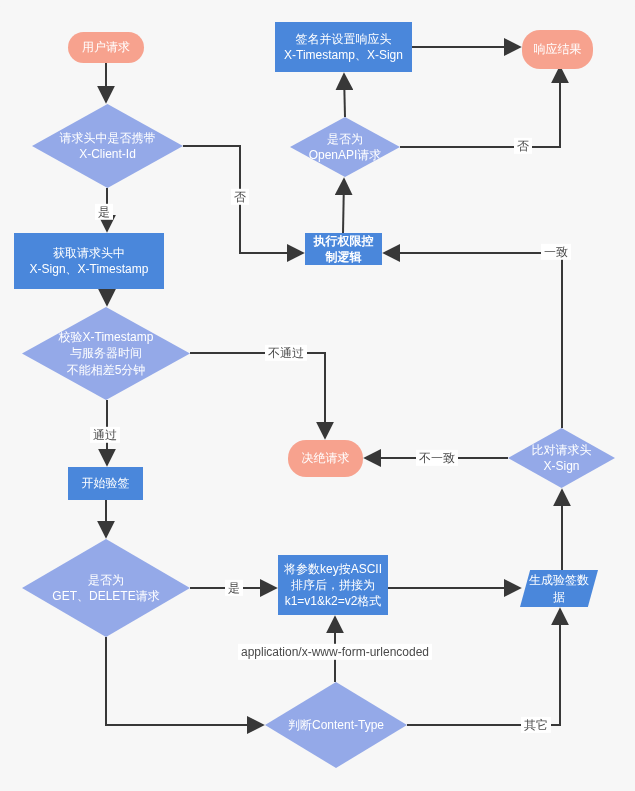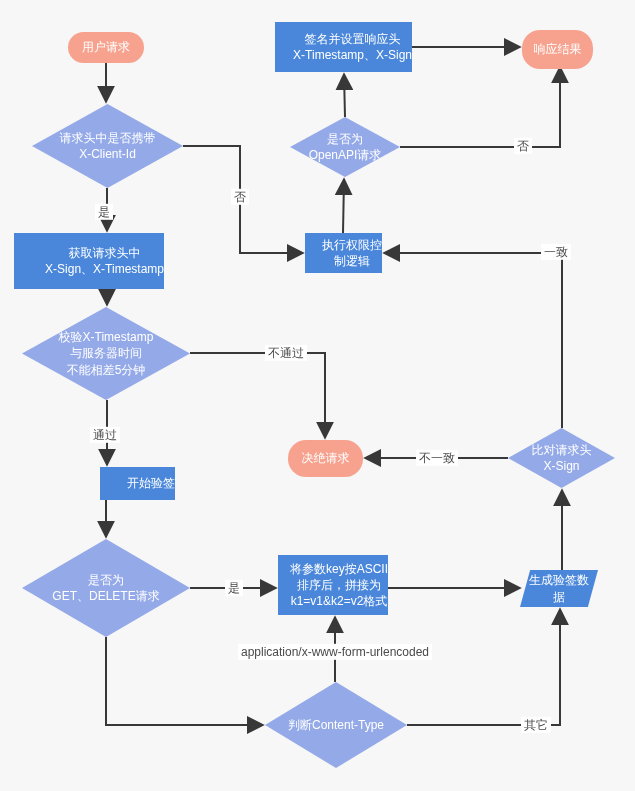--- a/index.html
+++ b/index.html
@@ -31,21 +31,21 @@
   svg.edge-layer marker path{fill:var(--edge);}
   .node{
     position:absolute;
     display:flex;align-items:center;justify-content:center;
     text-align:center;
     color:var(--node-text);
     font-size:12px;line-height:1.35;
     white-space:pre-line;
   }
   .terminal{background:var(--terminal-fill);border-radius:18px;}
-  .process{background:var(--process-fill);justify-content:flex-end;}
+  .process{background:var(--process-fill);}
   .decision{
     background:var(--decision-fill);
     clip-path:polygon(50% 0,100% 50%,50% 100%,0 50%);
   }
   .io{
     background:var(--process-fill);
     clip-path:polygon(13% 0,100% 0,87% 100%,0 100%);
   }
   .edge-label{
     position:absolute;
@@ -110,41 +110,41 @@
   <div class="node decision" style="left:290px;top:117px;width:110px;height:60px;">
     <span>是否为
 OpenAPI请求</span>
   </div>
 
   <div class="node process" style="left:14px;top:233px;width:150px;height:56px;">
     <span>获取请求头中
 X-Sign、X-Timestamp</span>
   </div>
 
-  <div class="node process" style="left:305px;top:233px;width:77px;height:40px;">
+  <div class="node process" style="left:305px;top:233px;width:77px;height:32px;font-weight:bold;">
     <span>执行权限控
 制逻辑</span>
   </div>
 
   <div class="node decision" style="left:22px;top:307px;width:168px;height:93px;">
     <span>校验X-Timestamp
 与服务器时间
 不能相差5分钟</span>
   </div>
 
   <div class="node terminal" style="left:288px;top:440px;width:75px;height:37px;">
     <span>决绝请求</span>
   </div>
 
   <div class="node decision" style="left:508px;top:428px;width:107px;height:60px;">
     <span>比对请求头
 X-Sign</span>
   </div>
 
-  <div class="node process" style="left:68px;top:467px;width:75px;height:33px;margin-left:32px;">
+  <div class="node process" style="left:68px;top:467px;width:75px;height:33px;">
     <span>开始验签</span>
   </div>
 
   <div class="node decision" style="left:22px;top:539px;width:168px;height:98px;">
     <span>是否为
 GET、DELETE请求</span>
   </div>
 
   <div class="node process" style="left:278px;top:555px;width:110px;height:60px;">
     <span>将参数key按ASCII

